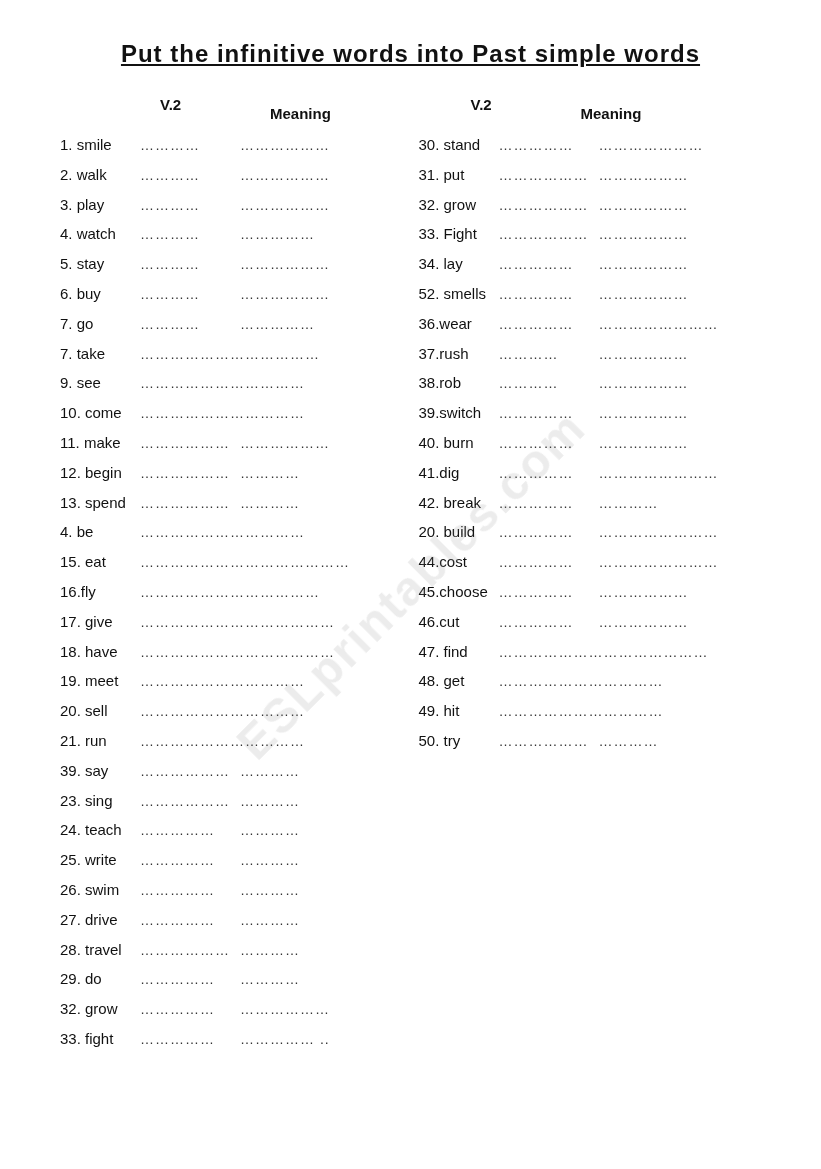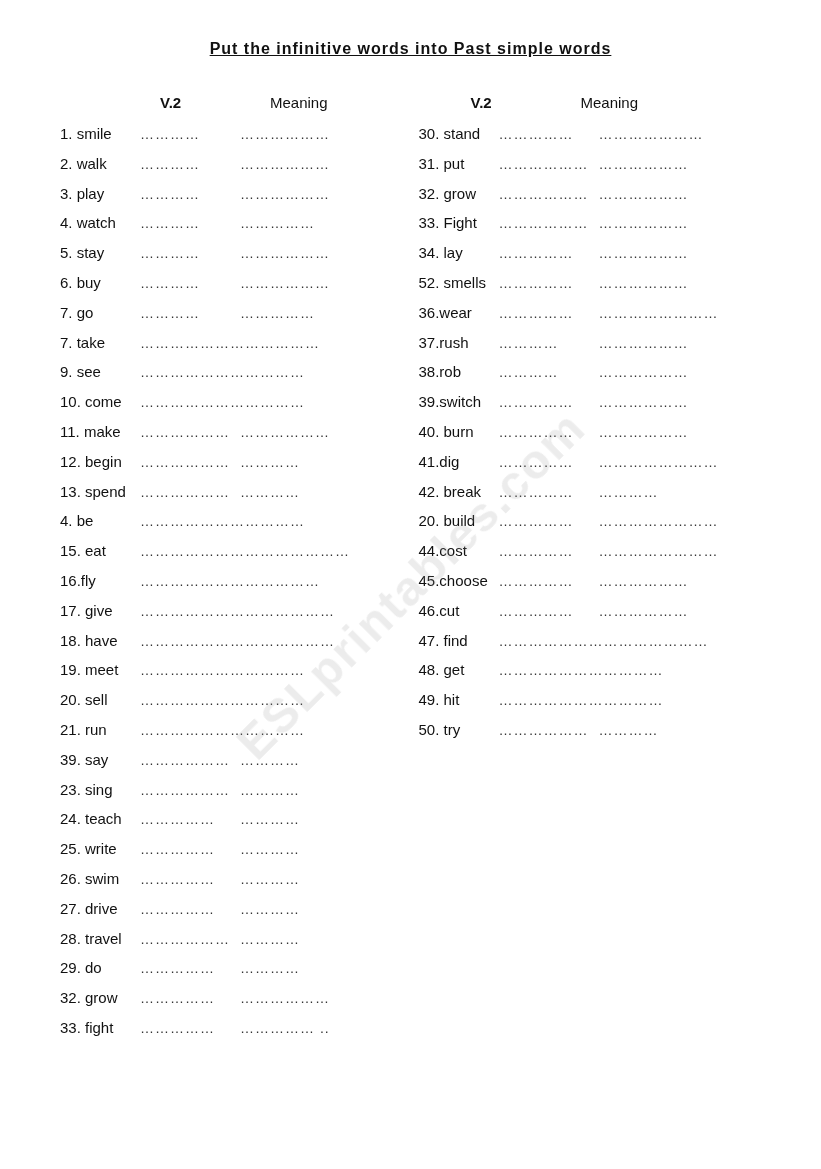--- a/index.html
+++ b/index.html
@@ -7,24 +7,24 @@
       background: #fff;
       font-family: 'Comic Sans MS', 'Chalkboard SE', cursive, sans-serif;
       font-size: 15px;
       color: #111;
       width: 821px;
       min-height: 1169px;
       padding: 40px 60px;
     }
     .page-title {
       text-align: center;
-      font-size: 16px;
+      font-size: 24px;
       font-weight: bold;
       text-decoration: underline;
-      margin-bottom: 36px;
+      margin-bottom: 28px;
       letter-spacing: 1px;
     }
     .columns-header {
       display: flex;
       margin-bottom: 10px;
     }
     .col-left-header {
       display: flex;
       width: 50%;
       padding-left: 100px;
@@ -33,22 +33,23 @@
       display: flex;
       width: 50%;
       padding-left: 60px;
     }
     .header-v2 {
       width: 110px;
       font-weight: bold;
       font-size: 15px;
     }
     .header-meaning {
-      font-weight: normal;
+      font-weight: bold;
       font-size: 15px;
+      margin-top: 9px;
     }
     .content {
       display: flex;
       gap: 16px;
     }
     .column {
       width: 50%;
     }
     .item {
       display: flex;

